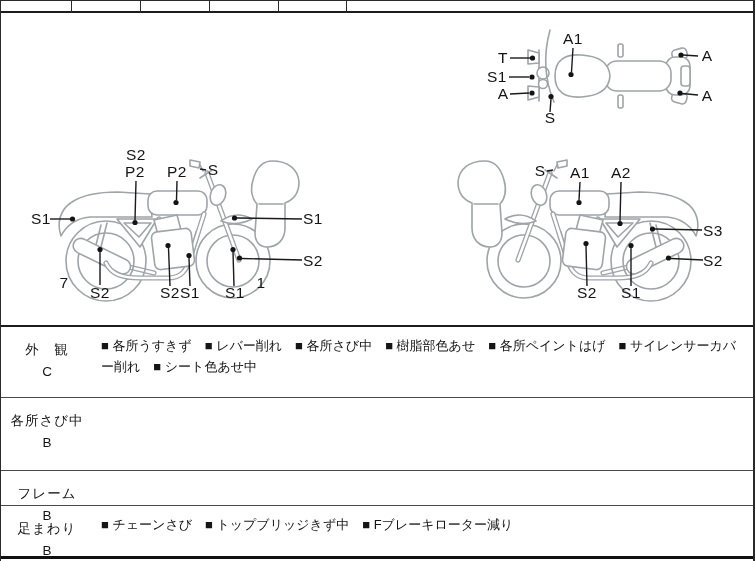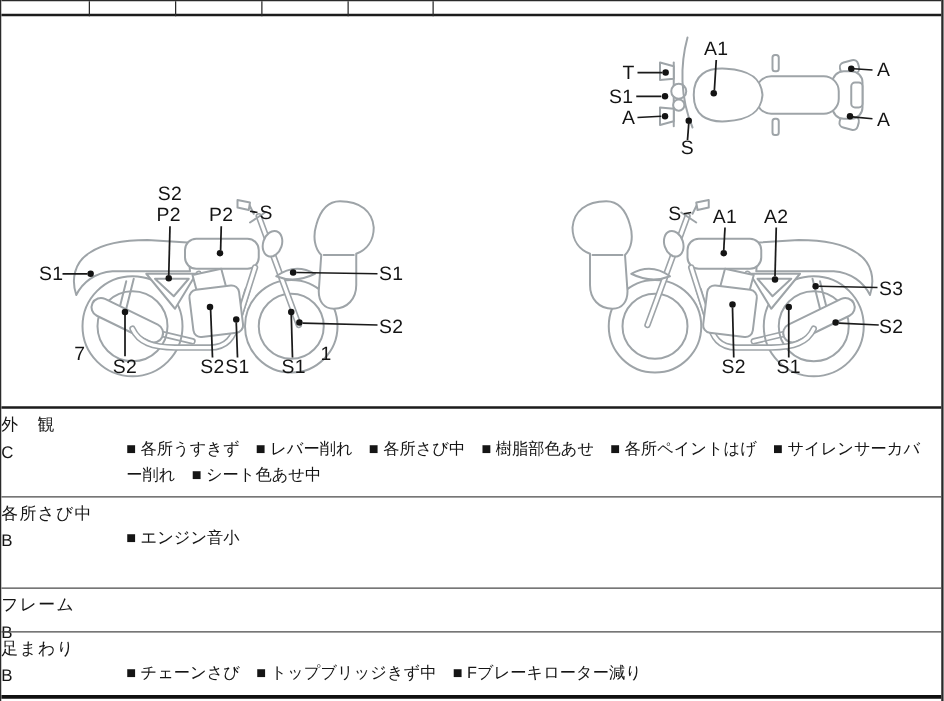--- a/index.html
+++ b/index.html
@@ -17,24 +17,24 @@
   .art{stroke:#9ea4a8;stroke-width:1.6;fill:none;stroke-linecap:round;stroke-linejoin:round;}
   .tubeO{stroke:#9ea4a8;stroke-width:5.2;fill:none;stroke-linecap:round;}
   .tubeI{stroke:#ffffff;stroke-width:2.6;fill:none;stroke-linecap:round;}
   .wfill{fill:#ffffff;}
   .leader{stroke:#1a1a1a;stroke-width:1.4;fill:none;}
   .dot{fill:#141414;stroke:none;}
   .lbl{font:500 15.5px "Liberation Sans","DejaVu Sans",sans-serif;fill:#141414;letter-spacing:.4px;text-anchor:middle;}
   
   .insp-row{position:absolute;left:0;width:755px;box-sizing:border-box;border-top:1px solid #4a4a4a;}
   .insp-row.first{border-top:2px solid #1c1c1c;}
-  .cat-cell{position:absolute;left:0;top:0;width:92px;padding-top:4px;}
+  .cat-cell{position:absolute;left:0;top:0;width:92px;text-align:center;padding-top:14px;}
   .cat-label{font-size:13.5px;letter-spacing:1px;}
   .grade{font-size:13.5px;margin-top:5px;}
-  .notes{position:absolute;left:100px;top:0;width:648px;font-size:13px;line-height:21px;padding-top:21px;word-break:break-all;}
+  .notes{position:absolute;left:100px;top:0;width:648px;font-size:13px;line-height:21px;padding-top:8px;word-break:break-all;}
   .bottom-border{position:absolute;left:0;top:556px;width:755px;height:3px;background:#101010;}
 </style>
 </head>
 <body>
 
 <div class="sheet">
 
   <div class="top-row">
     <div class="top-cell" style="left:0;width:71px;"></div>
     <div class="top-cell" style="left:71px;width:69px;"></div>
@@ -188,21 +188,20 @@
       <div class="grade">C</div>
     </div>
     <div class="notes">■ 各所うすきず　■ レバー削れ　■ 各所さび中　■ 樹脂部色あせ　■ 各所ペイントはげ　■ サイレンサーカバー削れ　■ シート色あせ中</div>
   </div>
 
   <div class="insp-row" style="top:397px;height:48px;">
     <div class="cat-cell">
       <div class="cat-label">各所さび中</div>
       <div class="grade">B</div>
     </div>
-    <div class="notes">■ エンジン音小</div>
   </div>
 
   <div class="insp-row" style="top:470px;height:48px;">
     <div class="cat-cell">
       <div class="cat-label">フレーム</div>
       <div class="grade">B</div>
     </div>
   </div>
 
   <div class="insp-row" style="top:493px;height:49px;margin-top:12px;">

